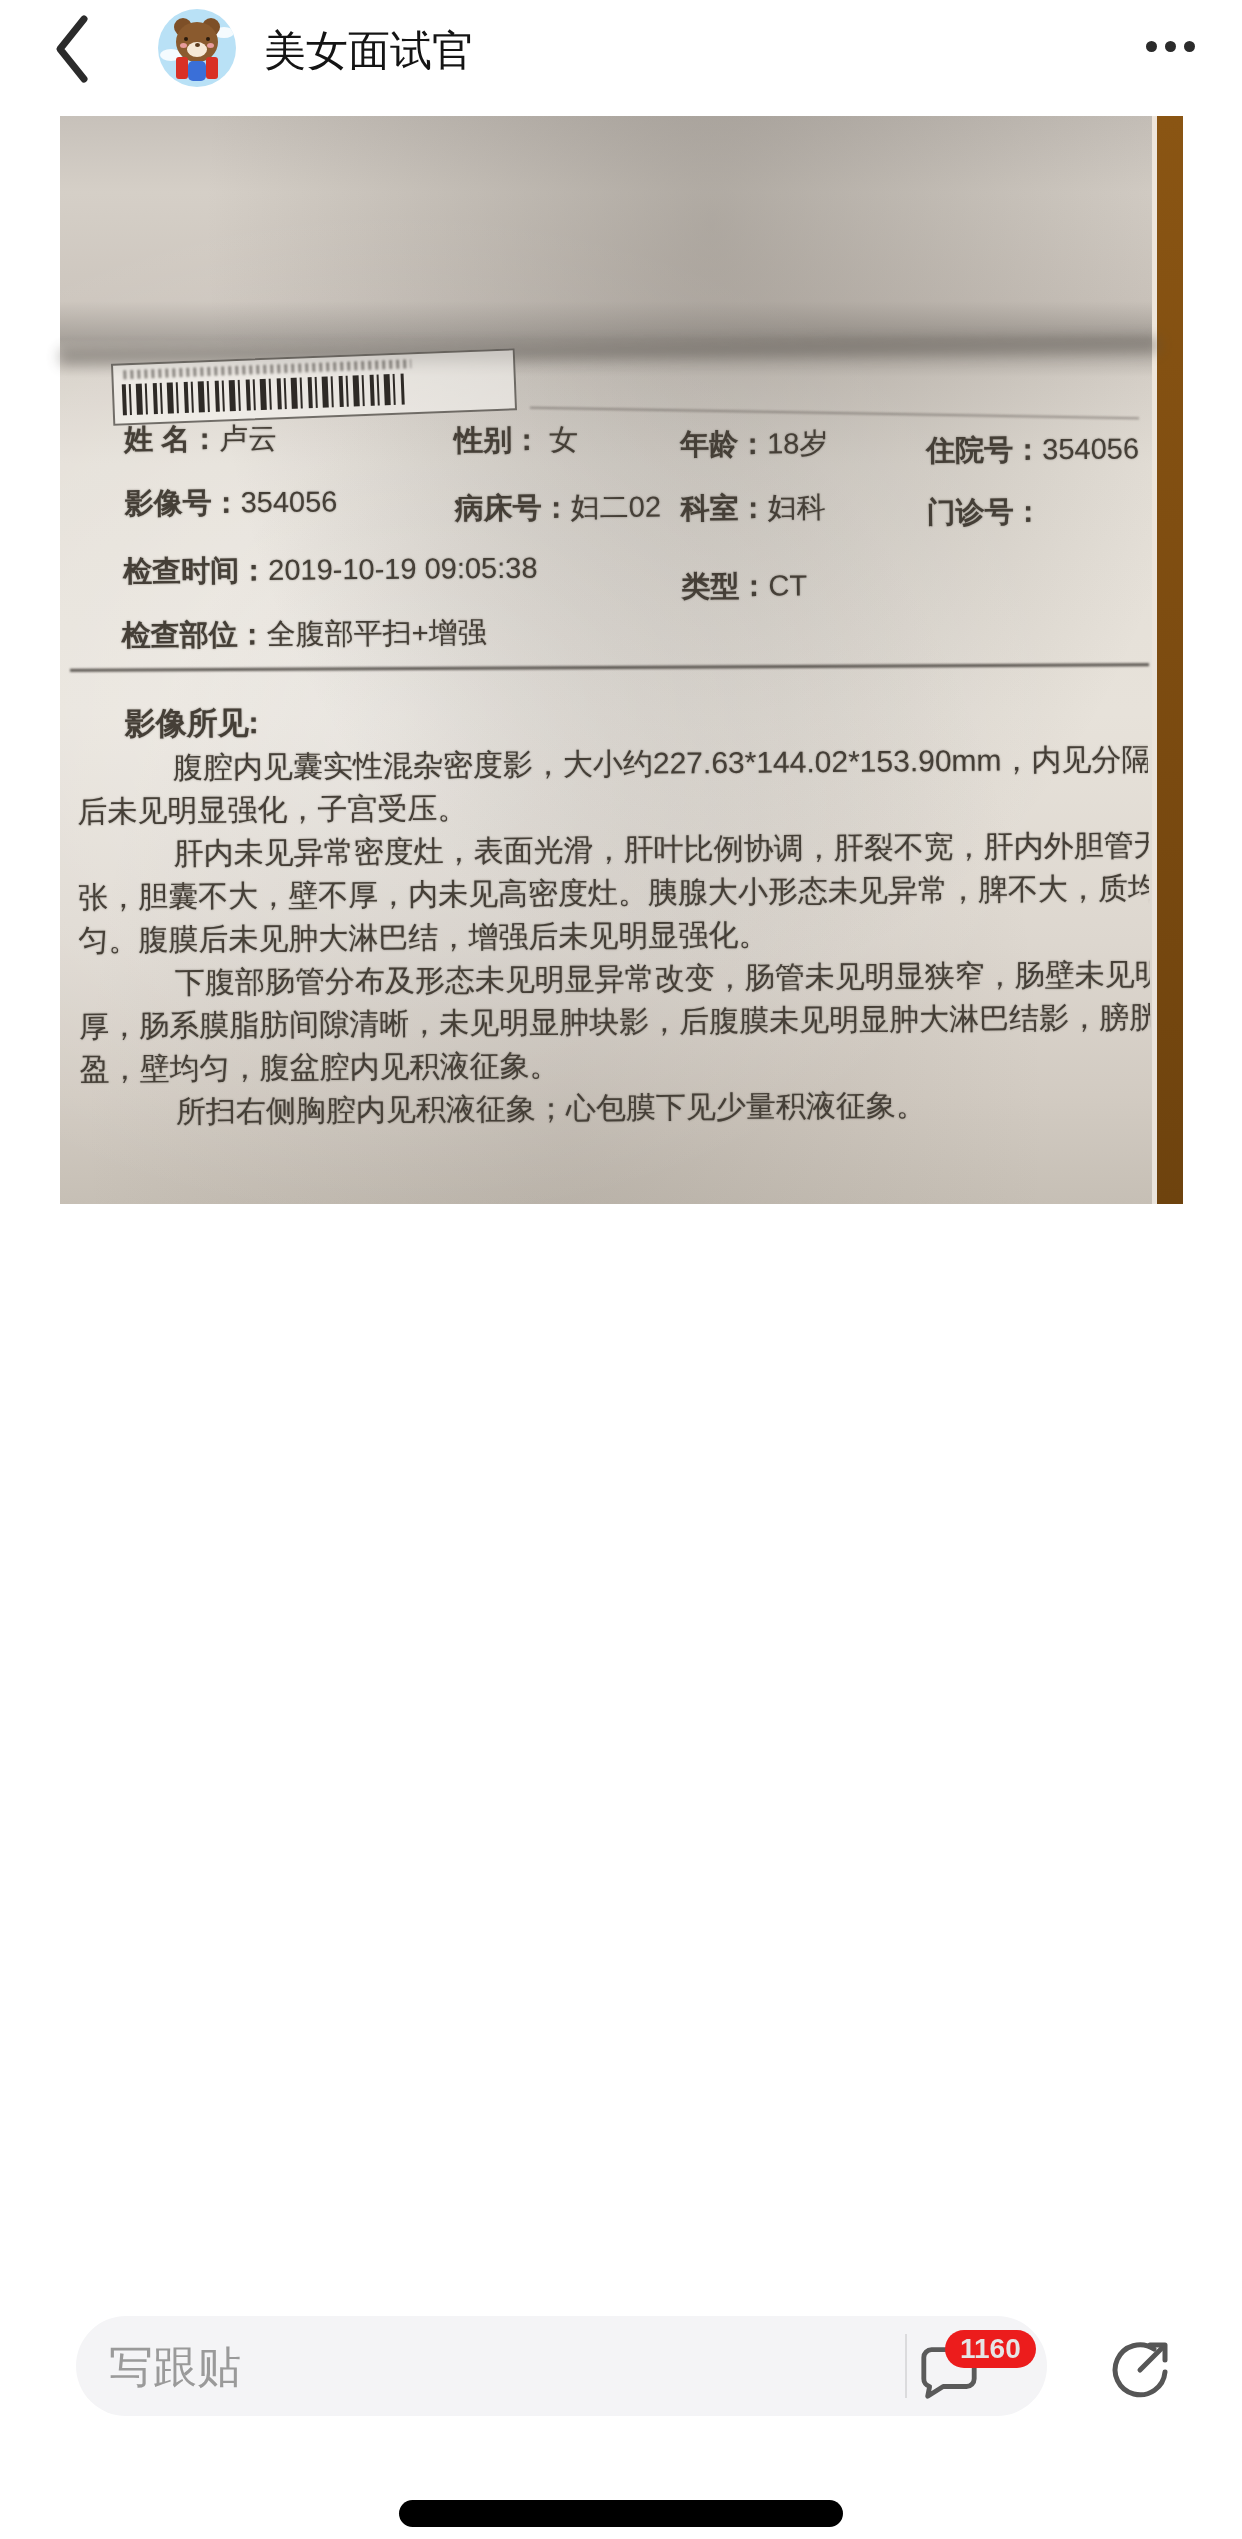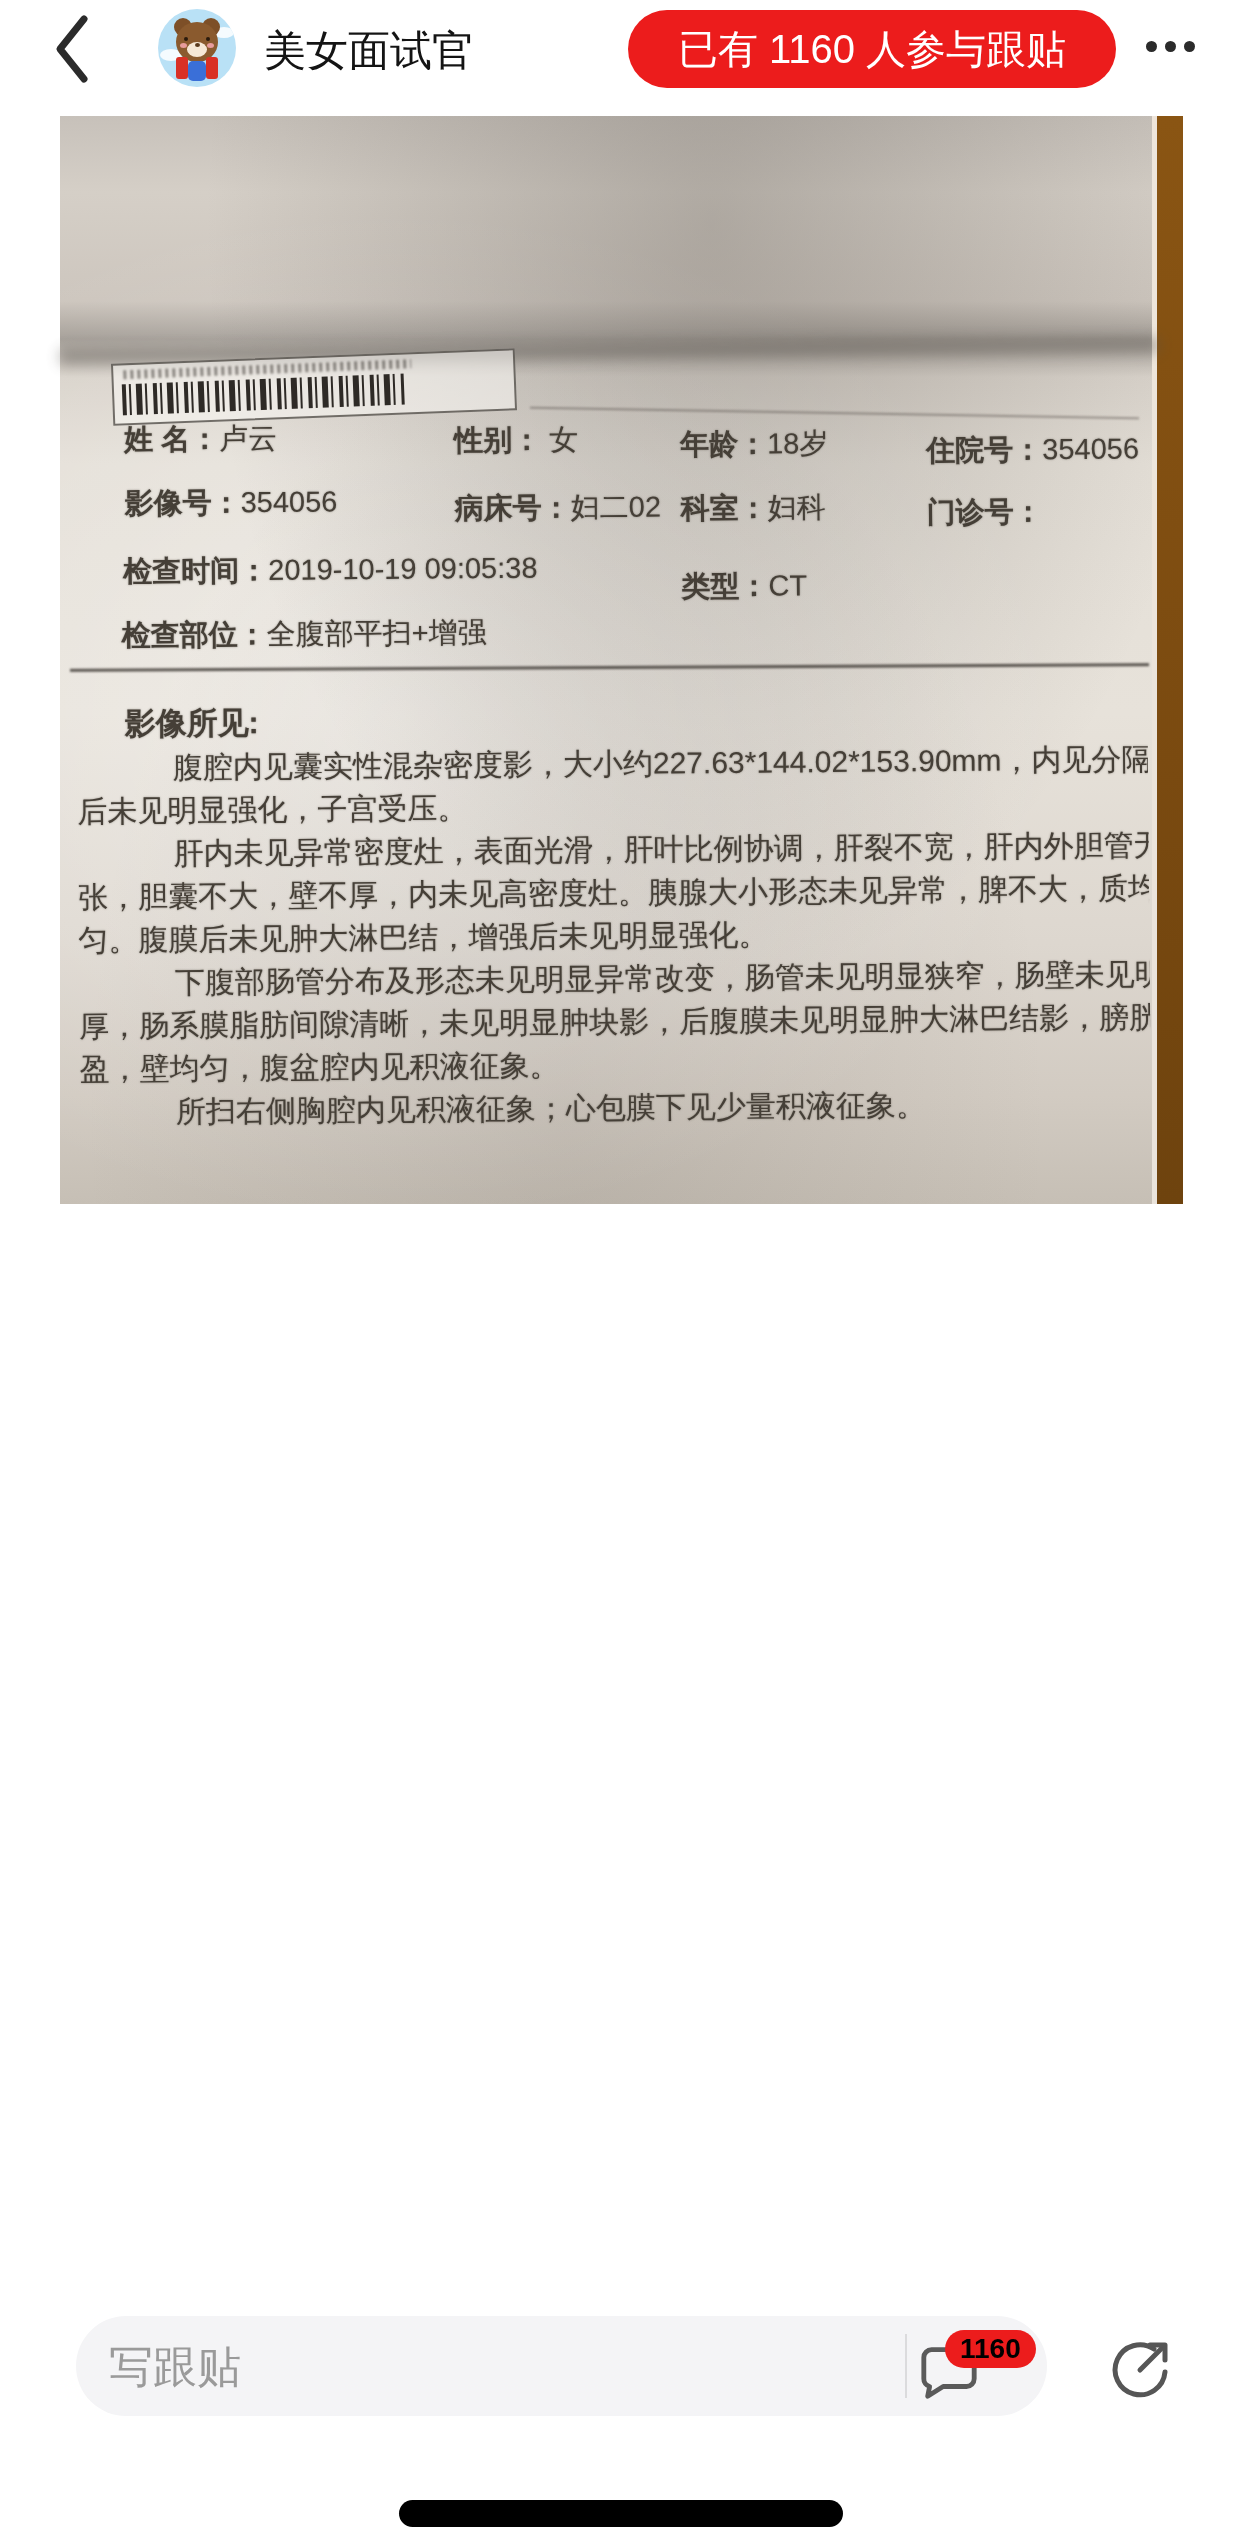--- a/index.html
+++ b/index.html
@@ -64,21 +64,21 @@
   .bline.ind{padding-left:96px;}
   
   .composer{position:absolute;left:76px;top:2316px;width:971px;height:100px;border-radius:50px;
       background:#f4f4f6;}
   .composer input{position:absolute;left:31px;top:0;width:680px;height:100px;border:none;outline:none;
       background:transparent;font-size:44px;color:#333;font-family:inherit;}
   .composer input::placeholder{color:#9a9a9a;}
   .v-sep{position:absolute;left:829px;top:18px;width:2px;height:64px;background:rgba(0,0,0,.10);}
   .bubble{position:absolute;left:842px;top:24px;cursor:pointer;}
   .badge{position:absolute;left:869px;top:14px;height:38px;padding:0 15px;border-radius:19px;
-      background:var(--red);color:#000000;font-size:28px;font-weight:700;line-height:38px;}
+      background:var(--red);color:#e5e5e5;font-size:28px;font-weight:700;line-height:38px;}
   .share{position:absolute;left:1106px;top:2336px;cursor:pointer;}
   .home-indicator{position:absolute;left:399px;top:2500px;width:444px;height:27px;border-radius:14px;
       background:#000;}
 </style>
 </head>
 <body>
 
 <div class="page">
 
   <div class="topbar">
@@ -99,21 +99,20 @@
       <span class="bear-cape-r" style="left:48px;"></span>
       <span class="bear-body"></span>
       <span class="bear-muzzle"></span>
       <span class="bear-eye" style="left:26px;"></span>
       <span class="bear-eye" style="left:48px;"></span>
       <span class="bear-nose"></span>
       <span class="bear-blush" style="left:22px;"></span>
       <span class="bear-blush" style="left:49px;"></span>
     </div>
     <div class="title">美女面试官</div>
-    <div class="join-btn">已有 1160 人参与跟贴</div>
     <div class="more">
       <span></span>
       <span></span>
       <span></span>
     </div>
   </div>
 
   <div class="article">
   </div>
 

